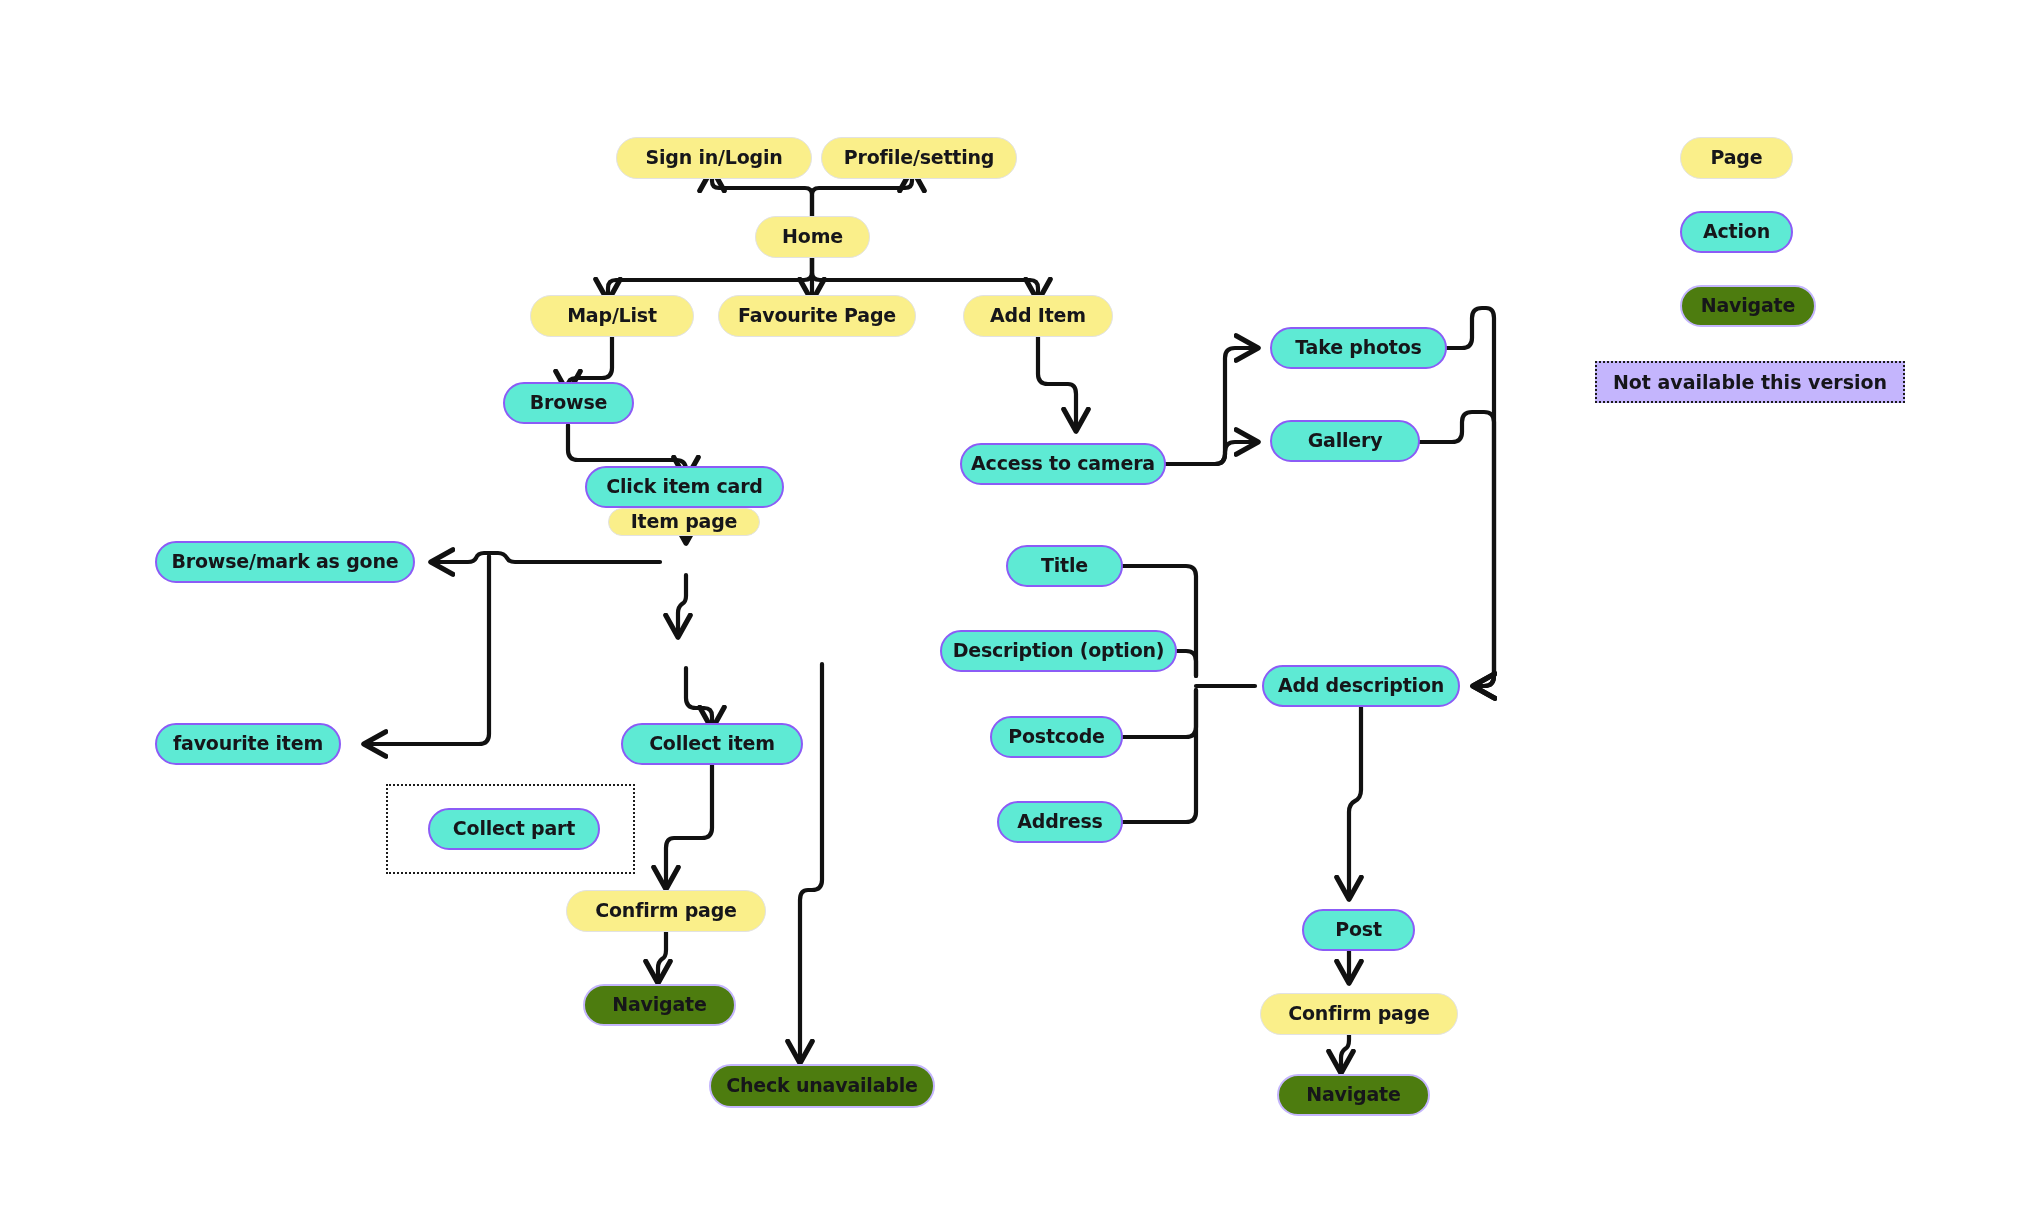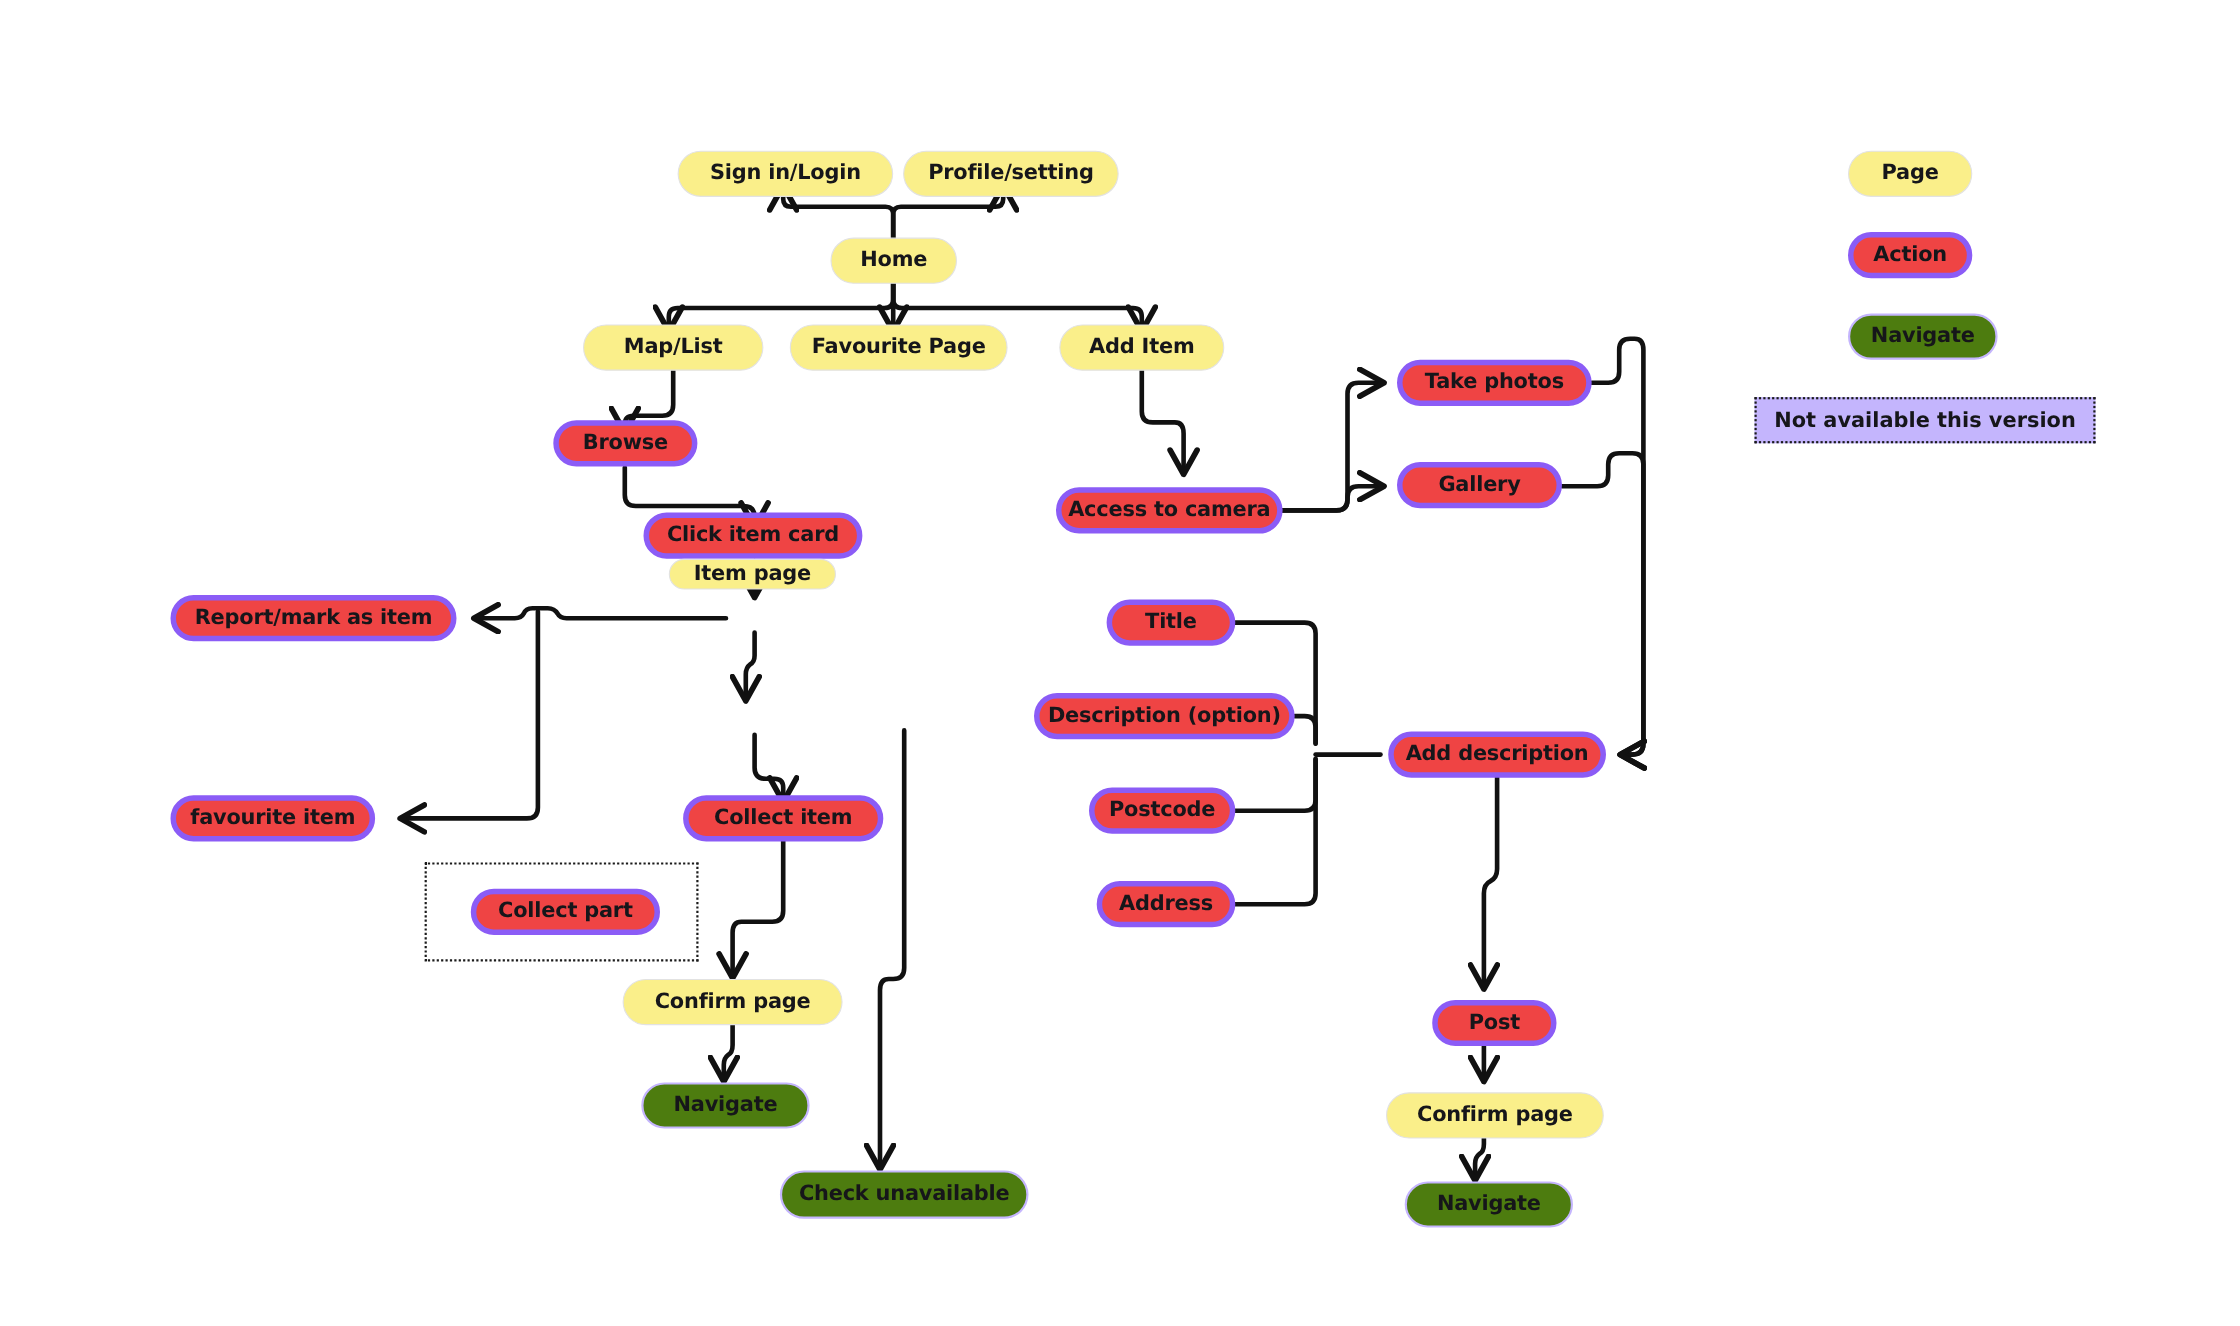--- a/index.html
+++ b/index.html
@@ -34,22 +34,22 @@
     letter-spacing: -0.2px;
     text-align: left;
     line-height: 1.05;
     white-space: nowrap;
   }
   .node.page {
     background: #faef8a;
     border: 1px solid #e2e2e2;
   }
   .node.action {
-    background: #ef4444;
-    border: 5px solid #8b5cf6;
+    background: #5eead4;
+    border: 2px solid #8b5cf6;
   }
   .node.navigate {
     background: #4d7c0f;
     border: 2px solid #c4b5fd;
   }
   .dashed-box {
     position: absolute;
     box-sizing: border-box;
     border: 2px dotted #1b1b1b;
     background: transparent;
@@ -152,21 +152,21 @@
   <div class="node action" style="left:960px; top:443px; width:206px; height:42px; font-size:19px;">Access to camera</div>
 
   <div class="node action" style="left:1270px; top:327px; width:177px; height:42px; font-size:19px;">Take photos</div>
 
   <div class="node action" style="left:1270px; top:420px; width:150px; height:42px; font-size:19px;">Gallery</div>
 
   <div class="node action" style="left:585px; top:466px; width:199px; height:42px; font-size:19px;">Click item card</div>
 
   <div class="node page" style="left:608px; top:508px; width:152px; height:28px; font-size:19px;">Item page</div>
 
-  <div class="node action" style="left:155px; top:541px; width:260px; height:42px; font-size:19px;">Report/mark as item</div>
+  <div class="node action" style="left:155px; top:541px; width:260px; height:42px; font-size:19px;">Browse/mark as gone</div>
 
 
   <div class="node action" style="left:155px; top:723px; width:186px; height:42px; font-size:19px;">favourite item</div>
 
   <div class="node action" style="left:621px; top:723px; width:182px; height:42px; font-size:19px;">Collect item</div>
 
   <div class="dashed-box" style="left:386px; top:784px; width:249px; height:90px;"></div>
 
   <div class="node action" style="left:428px; top:808px; width:172px; height:42px; font-size:19px;">Collect part</div>
 

